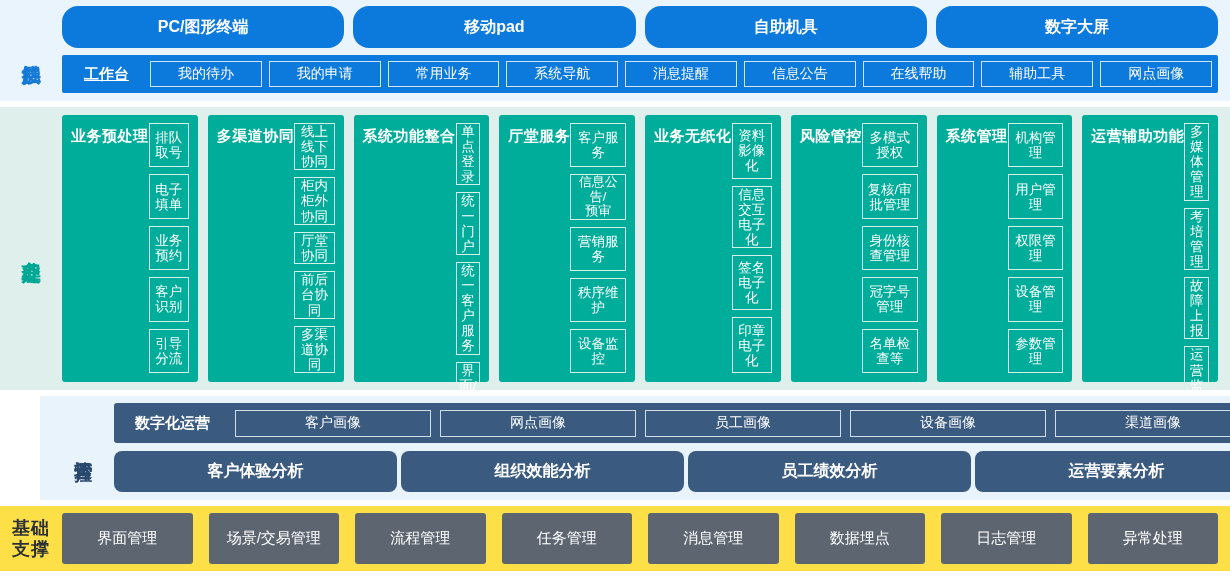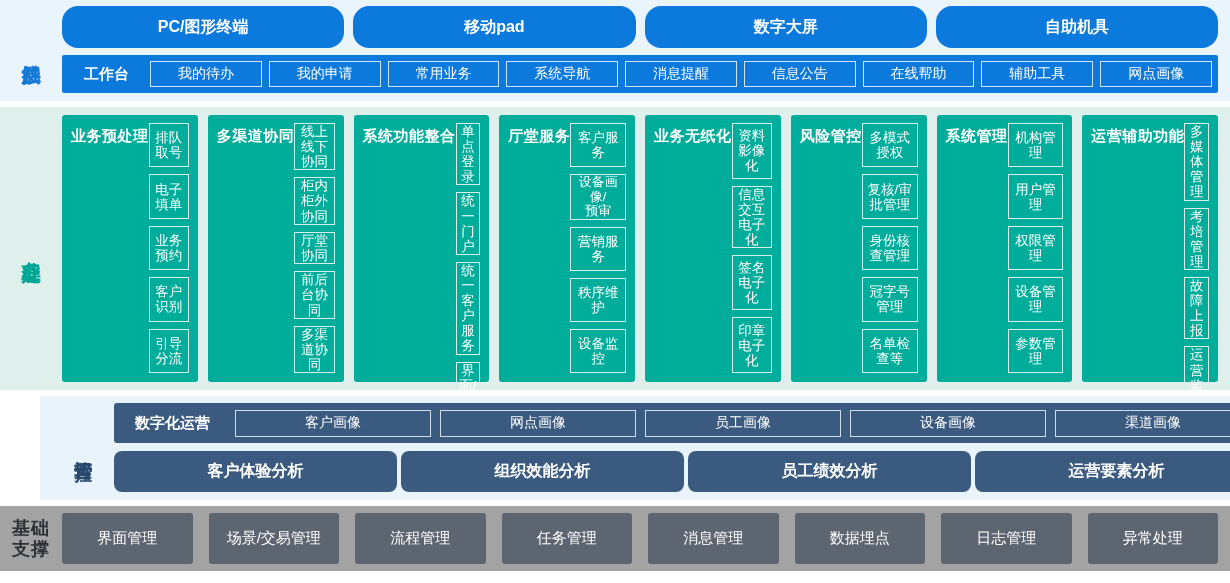--- a/index.html
+++ b/index.html
@@ -34,21 +34,21 @@
     border-radius: 16px;
     color: #ffffff; font-size: 16px; font-weight: bold;
     display: flex; align-items: center; justify-content: center;
   }
   .row-workbench {
     height: 38px; background: #0c79dc; border-radius: 2px;
     display: flex; align-items: center; padding: 0 6px; gap: 7px;
   }
   .workbench-title {
     color: #ffffff; font-size: 15px; font-weight: bold;
-    padding: 0 14px 0 16px; white-space: nowrap;
+    padding: 0 14px 0 16px; white-space: nowrap; text-decoration: underline;
   }
   .wb-item {
     flex: 1 1 0; height: 26px;
     border: 1px solid #cfe4f8;
     color: #ffffff; font-size: 14px;
     display: flex; align-items: center; justify-content: center;
     white-space: nowrap;
   }
 
   
@@ -101,21 +101,21 @@
   .row-analysis { display: flex; gap: 4px; height: 41px; }
   .analysis-item {
     flex: 1 1 0;
     background: #3a5a80;
     border-radius: 8px;
     color: #ffffff; font-size: 16px; font-weight: bold;
     display: flex; align-items: center; justify-content: center;
   }
 
   
-  .l-base { background: #a3a3a3; height: 65px; padding: 7px 12px 7px 0; }
+  .l-base { background: #fde047; height: 65px; padding: 7px 12px 7px 0; }
   .l-base .layer-label { color: #2b2f36; font-size: 18px; }
   .l-base .layer-label .inline2 { line-height: 1.12; }
   .row-base { display: flex; gap: 16px; height: 100%; }
   .base-item {
     flex: 1 1 0;
     background: #5d6570;
     border-radius: 3px;
     color: #ffffff; font-size: 15px;
     display: flex; align-items: center; justify-content: center;
     white-space: nowrap;
@@ -129,22 +129,22 @@
 <div id="arch">
 
   <section class="layer l-contact">
     <div class="layer-label">
       <span class="vtext">接触层</span>
     </div>
     <div class="layer-body">
       <div class="row-channels">
         <div class="channel">PC/图形终端</div>
         <div class="channel">移动pad</div>
+        <div class="channel">自助机具</div>
         <div class="channel">数字大屏</div>
-        <div class="channel">自助机具</div>
       </div>
       <div class="row-workbench">
         <span class="workbench-title">工作台</span>
         <div class="wb-item">我的待办</div>
         <div class="wb-item">我的申请</div>
         <div class="wb-item">常用业务</div>
         <div class="wb-item">系统导航</div>
         <div class="wb-item">消息提醒</div>
         <div class="wb-item">信息公告</div>
         <div class="wb-item">在线帮助</div>
@@ -193,21 +193,21 @@
             <div class="g-item">统一客户服务</div>
             <div class="g-item">界面/服务整合</div>
             <div class="g-item">业务场景化</div>
           </div>
         </div>
 
         <div class="group">
           <div class="group-title">厅堂服务</div>
           <div class="group-items">
             <div class="g-item">客户服务</div>
-            <div class="g-item two-line" style="white-space:pre-line">设备画像/
+            <div class="g-item two-line" style="white-space:pre-line">信息公告/
 预审</div>
             <div class="g-item">营销服务</div>
             <div class="g-item">秩序维护</div>
             <div class="g-item">设备监控</div>
           </div>
         </div>
 
         <div class="group">
           <div class="group-title">业务无纸化</div>
           <div class="group-items">

